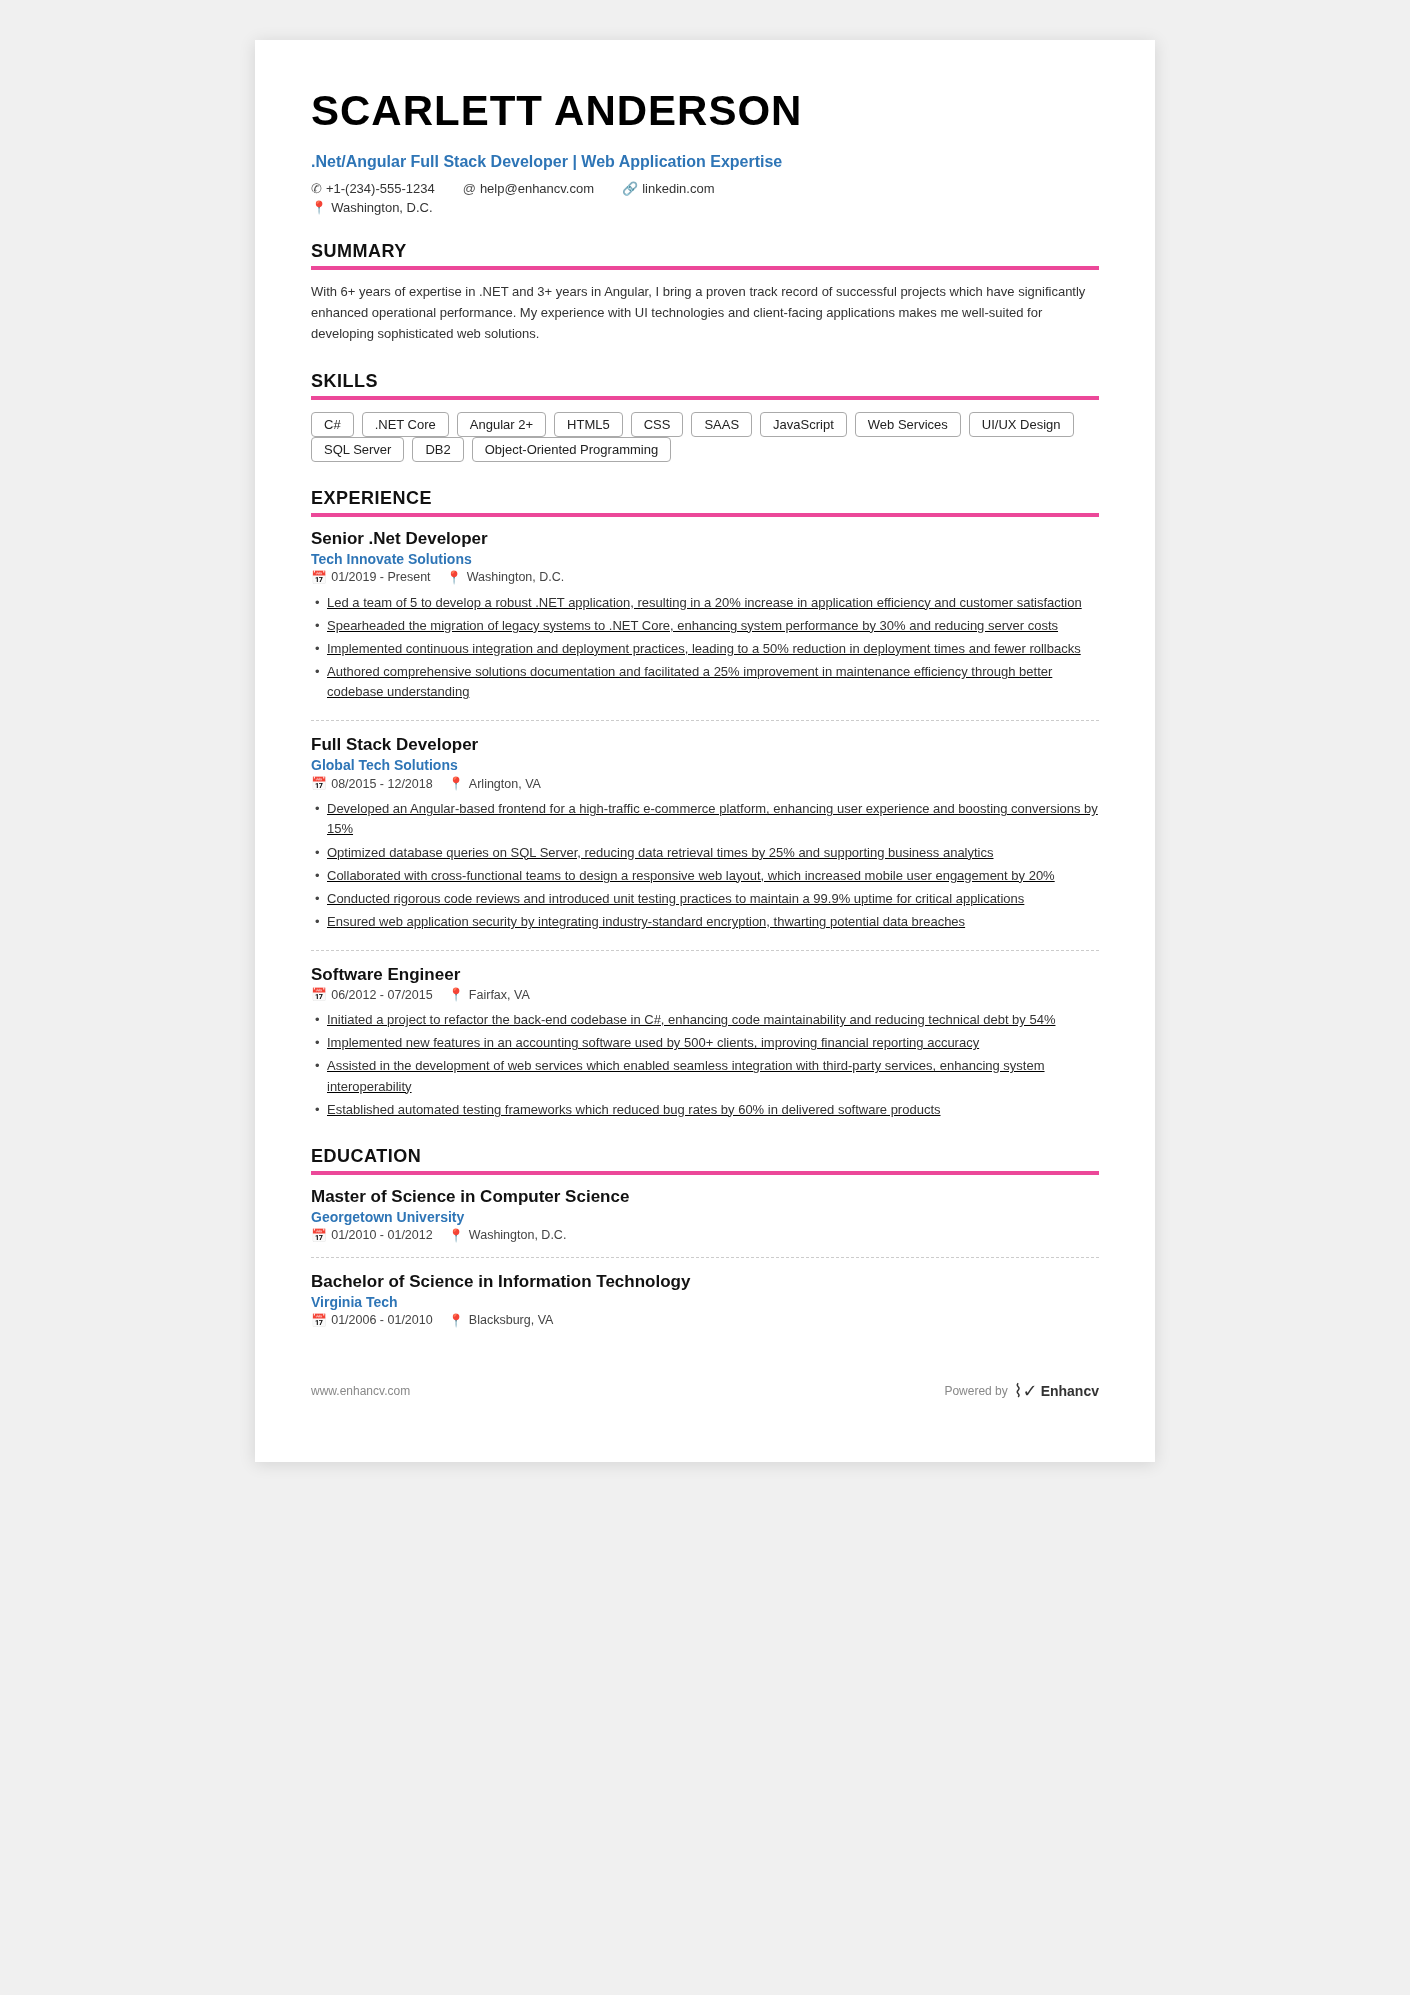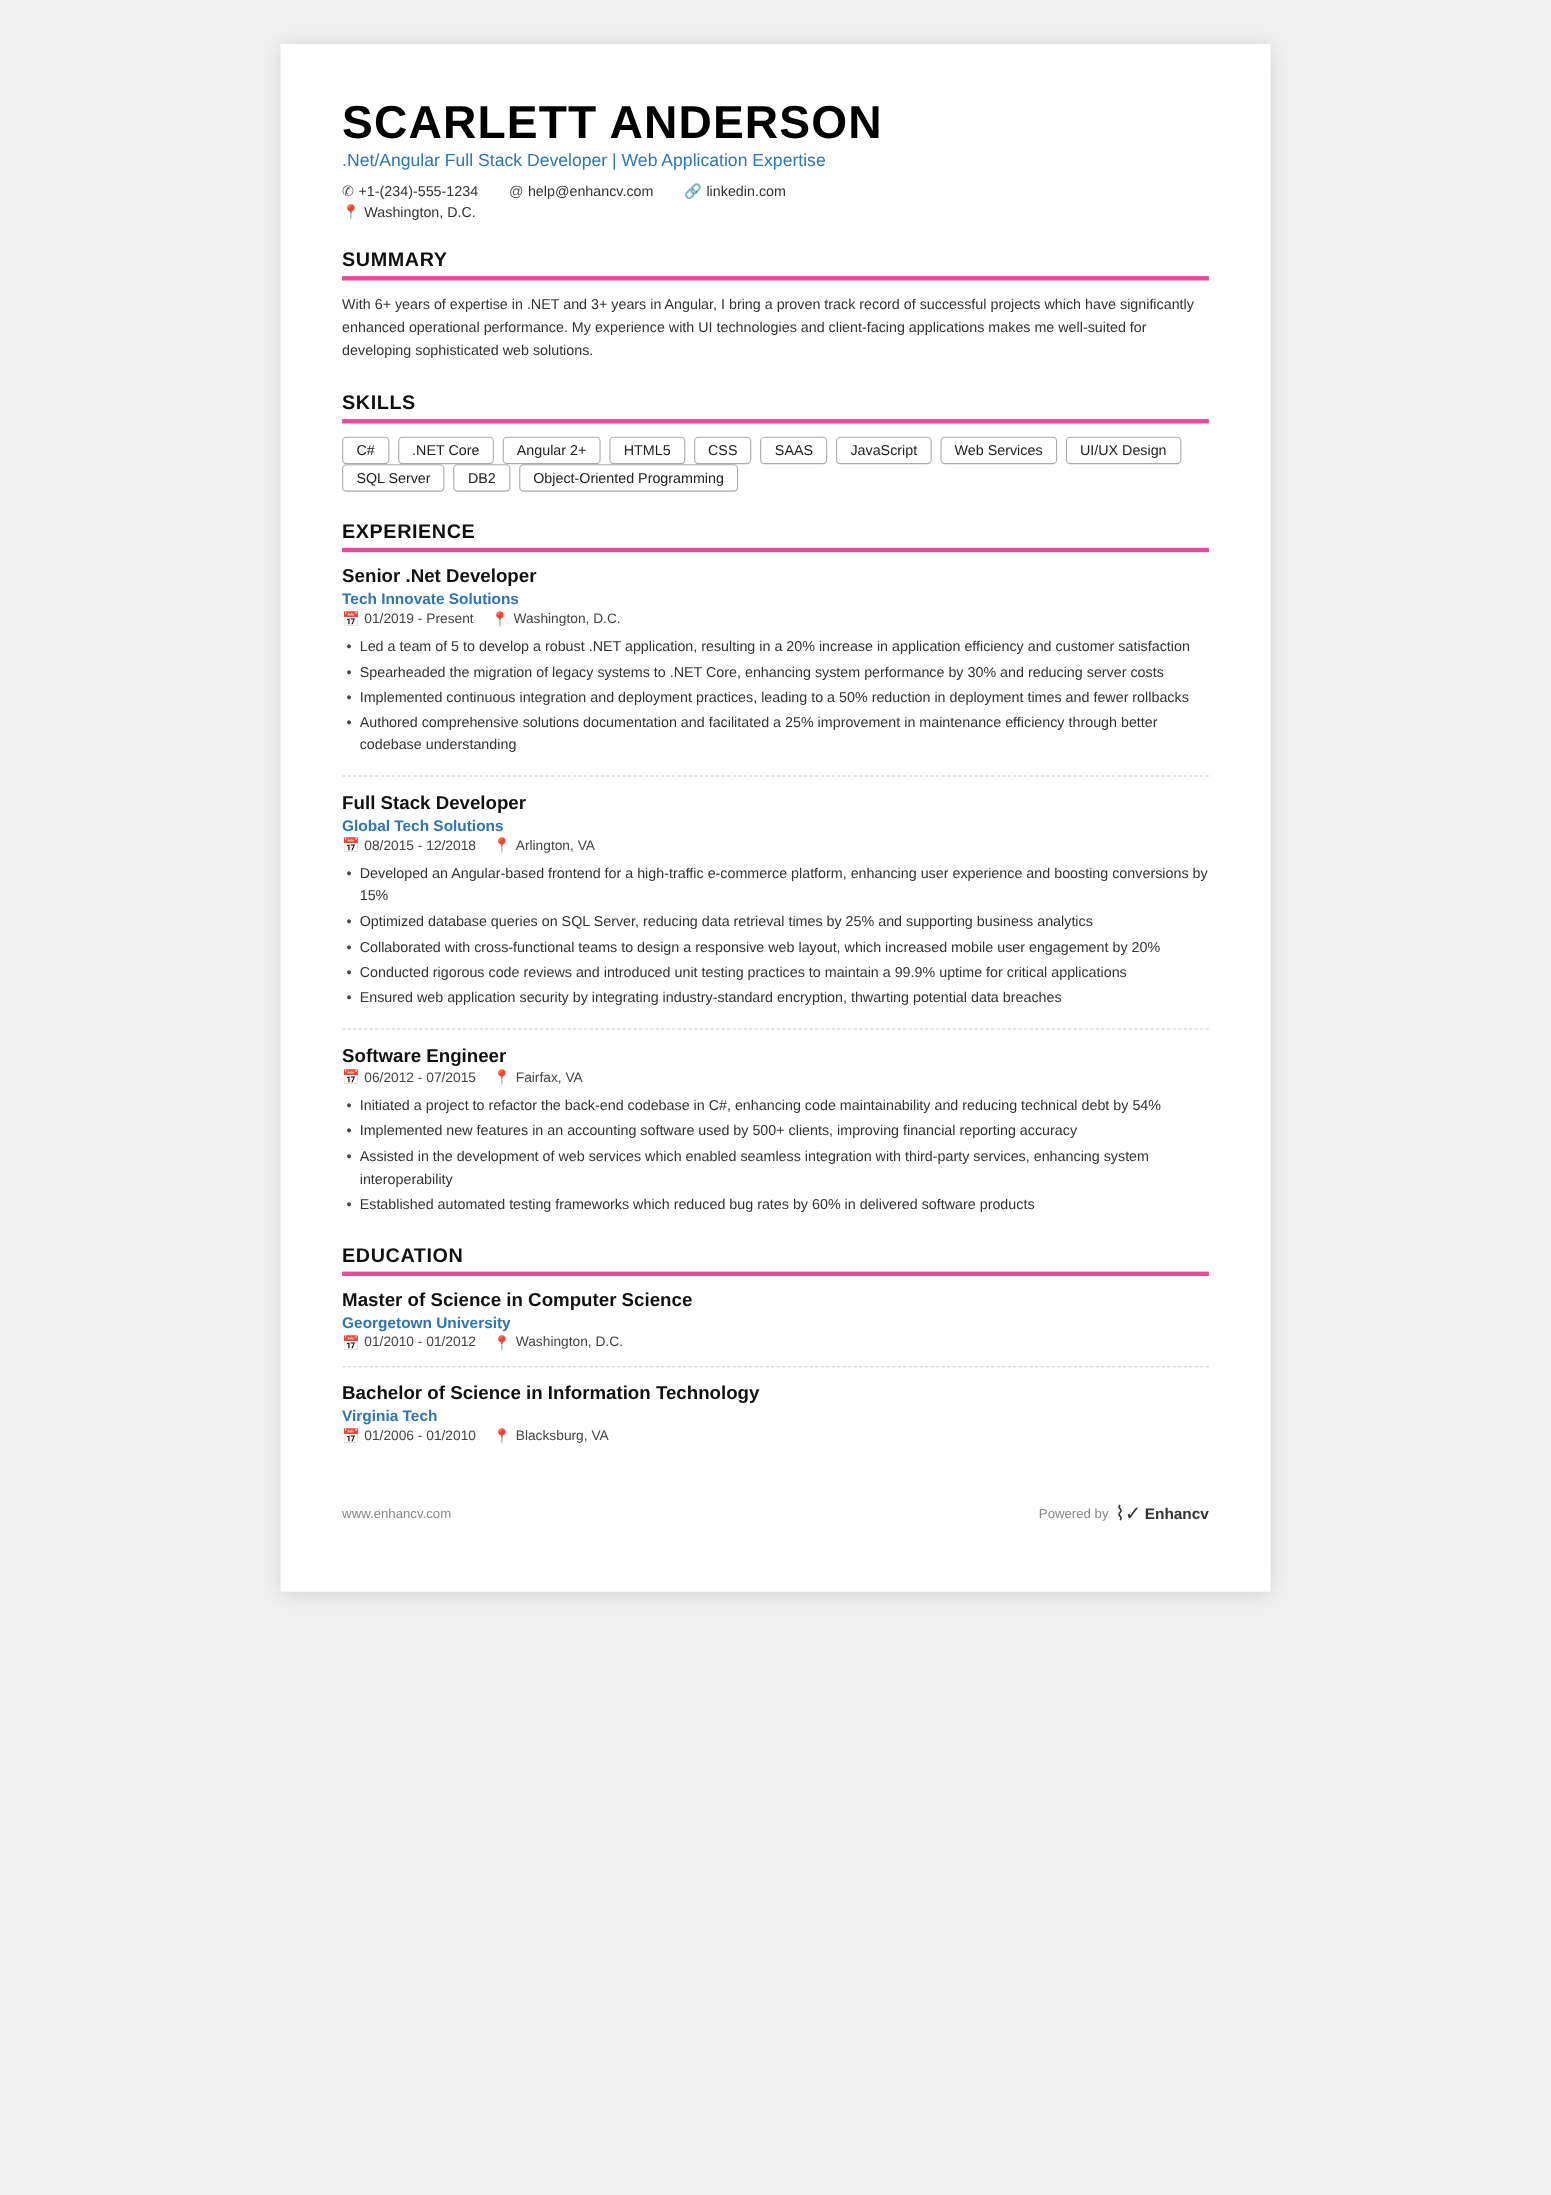--- a/index.html
+++ b/index.html
@@ -20,23 +20,23 @@
     .header-name {
       font-size: 42px;
       font-weight: 900;
       color: #000000;
       letter-spacing: 1px;
       text-transform: uppercase;
       line-height: 1.1;
     }
     .header-title {
       font-size: 16px;
-      font-weight: 400;
+      font-weight: 700;
       color: #2e75b6;
-      margin-top: 4px;
+      margin-top: 19px;
       margin-bottom: 10px;
     }
     .contact-row {
       display: flex;
       flex-wrap: wrap;
       gap: 6px 28px;
       font-size: 13px;
       color: #333;
       margin-bottom: 4px;
     }
@@ -105,20 +105,21 @@
       margin-bottom: 8px;
     }
     .exp-meta-item {
       display: flex;
       align-items: center;
       gap: 4px;
     }
     .exp-bullets {
       list-style: none;
       padding: 0;
+      text-decoration: underline;
     }
     .exp-bullets li {
       font-size: 13px;
       color: #333;
       line-height: 1.55;
       padding-left: 16px;
       position: relative;
       margin-bottom: 3px;
     }
     .exp-bullets li::before {

